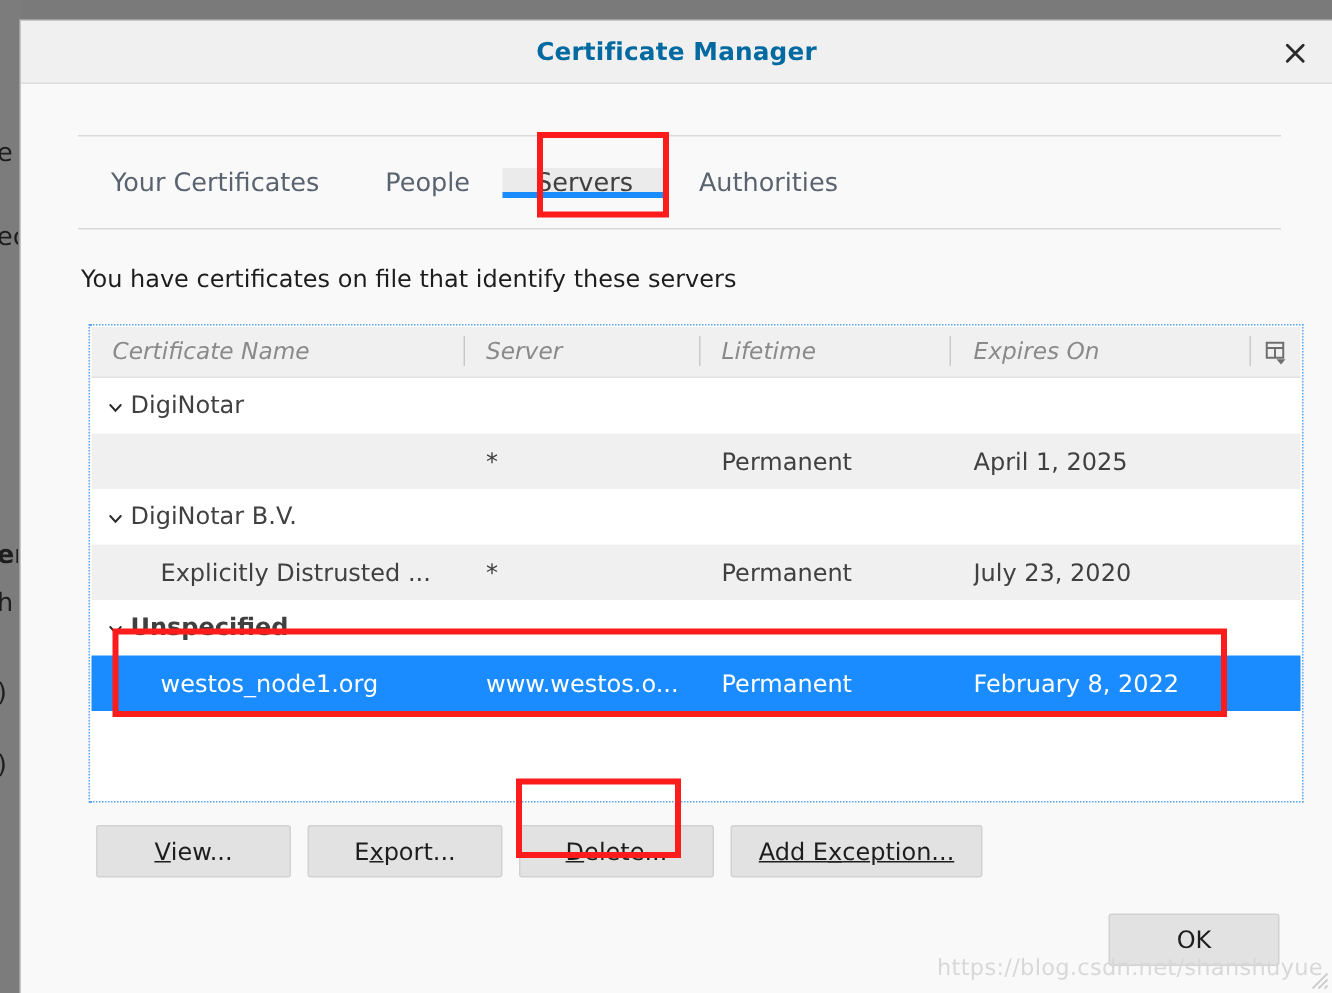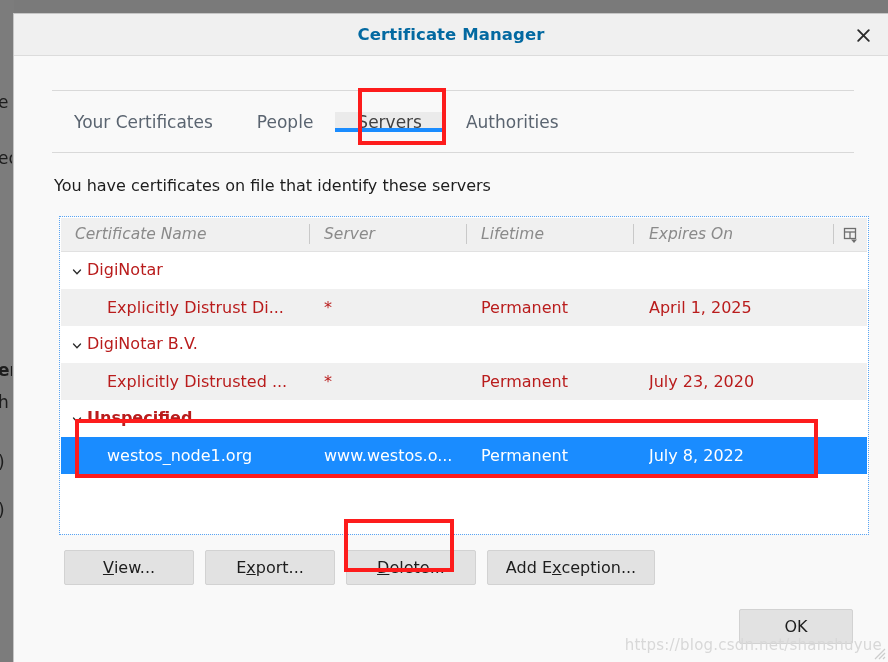--- a/index.html
+++ b/index.html
@@ -195,21 +195,21 @@
     position: relative;
     height: 37px;
     background: #ffffff;
   }
   .row.alt { background: #f0f0f0; }
   .row.selected { background: #1a8cff; }
   .cell {
     position: absolute;
     top: 9px;
     font-size: 16px;
-    color: #b91c1c;
+    color: #404040;
     white-space: nowrap;
     overflow: hidden;
   }
   .row.selected .cell { color: #ffffff; }
   .group-row .cell { top: 8px; }
   .twisty {
     position: absolute;
     left: 11px;
     top: 15px;
     width: 10px;
@@ -370,21 +370,20 @@
       <div class="row group-row">
         <span class="twisty">
           <svg width="10" height="10" viewBox="0 0 10 10" aria-hidden="true">
             <path d="M1.5 3 L5 6.8 L8.5 3" stroke="#2b2b2b" stroke-width="1.3" fill="none" stroke-linecap="round"></path>
           </svg>
         </span>
         <span class="cell" style="left:26px;">DigiNotar</span>
       </div>
 
       <div class="row alt">
-        <span class="cell" style="left:46px; width:210px;">Explicitly Distrust Di...</span>
         <span class="cell" style="left:263px;">*</span>
         <span class="cell" style="left:420px;">Permanent</span>
         <span class="cell" style="left:588px;">April 1, 2025</span>
       </div>
 
       <div class="row group-row">
         <span class="twisty">
           <svg width="10" height="10" viewBox="0 0 10 10" aria-hidden="true">
             <path d="M1.5 3 L5 6.8 L8.5 3" stroke="#2b2b2b" stroke-width="1.3" fill="none" stroke-linecap="round"></path>
           </svg>
@@ -405,21 +404,21 @@
             <path d="M1.5 3 L5 6.8 L8.5 3" stroke="#2b2b2b" stroke-width="1.3" fill="none" stroke-linecap="round"></path>
           </svg>
         </span>
         <span class="cell" style="left:26px;font-weight:bold;">Unspecified</span>
       </div>
 
       <div class="row selected">
         <span class="cell" style="left:46px; width:210px;">westos_node1.org</span>
         <span class="cell" style="left:263px; width:135px;">www.westos.o...</span>
         <span class="cell" style="left:420px;">Permanent</span>
-        <span class="cell" style="left:588px;">July 8, 2022</span>
+        <span class="cell" style="left:588px;">February 8, 2022</span>
       </div>
 
     </div>
   </div>
 
   <div id="button-row">
     <button class="dlg-button">
         <span></span>
         <span class="acc">V</span>
         <span>iew...</span>
@@ -430,21 +429,21 @@
         <span class="acc">x</span>
         <span>port...</span>
       </button>
 
     <button class="dlg-button">
         <span></span>
         <span class="acc">D</span>
         <span>elete...</span>
       </button>
 
-    <button class="dlg-button" style="min-width:168px;">
+    <button class="dlg-button" style="min-width:168px;text-decoration:underline;">
         <span>Add E</span>
         <span class="acc">x</span>
         <span>ception...</span>
       </button>
   </div>
 
   <button id="ok-button">OK</button>
 
   <div id="watermark">https://blog.csdn.net/shanshuyue</div>
 

